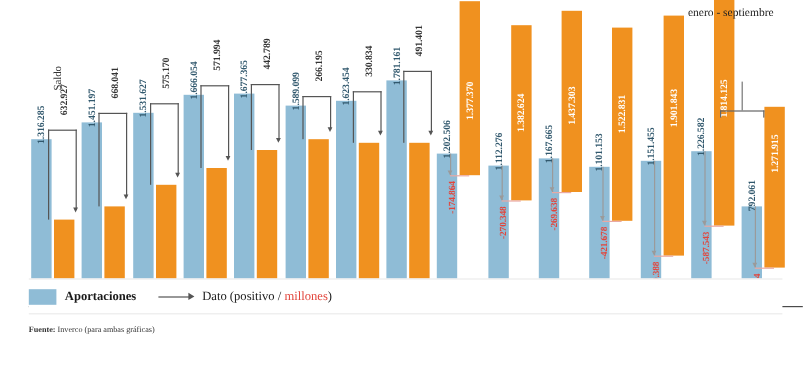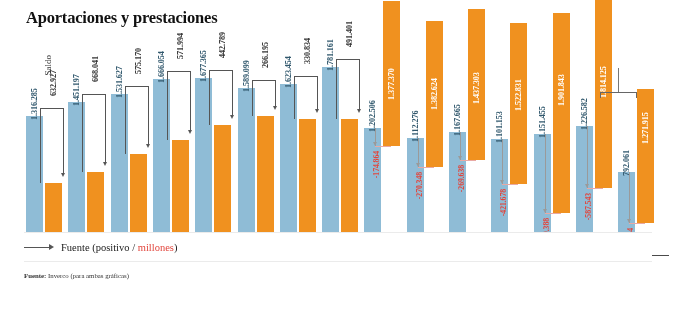--- a/index.html
+++ b/index.html
@@ -115,21 +115,20 @@
     position:absolute;left:24px;top:272px;
     font-family:"Liberation Serif", serif;font-size:6.8px;color:#333;
   }
   .source b{font-weight:bold;}
 </style>
 </head>
 <body>
 
 <div id="root">
 
-  <div class="title">Aportaciones y prestaciones</div>
 
   <div class="plot">
     <div class="axis-line"></div>
     <div id="groups">
         <div class="group" style="left: 26px; bottom: -39px; width: 36px; height: 139px;">
           <div class="bar apo" style="height: 139px;"></div>
           <span class="vlabel on-bar" style="bottom: 135px; transform-origin: center center; height: 0px; line-height: 17px; display: block; position: absolute; left: 0px; width: 17px; text-align: left; writing-mode: vertical-rl; transform: rotate(180deg) translateY(100%);">1.316.285</span>
           <div class="bar pre" style="height: 72px;"></div>
           <span class="vlabel on-pre" style="position: absolute; bottom: 68px; left: 19px; width: 17px; writing-mode: vertical-rl; transform: rotate(180deg) translateY(100%);">683.358</span>
           <span class="vlabel saldo" style="position: absolute; bottom: 133px; left: 19px; width: 17px; writing-mode: vertical-rl; transform: rotate(180deg) translateY(100%);">632.927</span>
@@ -329,34 +328,39 @@
           </div>
           <span class="vlabel negval" style="position: absolute; top: 56px; left: 4px; width: 14px; writing-mode: vertical-rl; transform: rotate(180deg);">-479.854</span>
           <span class="yearlab">2018</span>
         </div>
       </div>
 
     <div class="saldo-word">Saldo</div>
   </div>
 
   <div class="anno">
+    <div class="l2">enero - septiembre</div>
   </div>
   <div class="anno-stem" style="left:618px;top:68px;height:24px;"></div>
   <div class="anno-brk" style="left:600px;top:92px;width:37px;height:6px;">
     <div class="hb" style="left:0;top:0;width:37px;"></div>
     <div class="vl" style="left:0;top:0;height:6px;"></div>
     <div class="vl" style="left:36px;top:0;height:6px;"></div>
   </div>
 
   <div class="legend">
     <div class="lg-item">
+      <span class="sw b"></span>
+      <span class="lg-t bold">Aportaciones</span>
+    </div>
+    <div class="lg-item">
       <span class="arrow-ico">
           <span class="ln"></span>
           <span class="hd"></span>
         </span>
-      <span class="lg-t"><span>Fuente (positivo / </span><span class="neg-w">millones</span><span>)</span></span>
+      <span class="lg-t"><span>Dato (positivo / </span><span class="neg-w">millones</span><span>)</span></span>
     </div>
   </div>
 
   <div class="source">
     <b>Fuente:</b><span> Inverco (para ambas gráficas)</span>
   </div>
 </div>
 
 </body></html>

